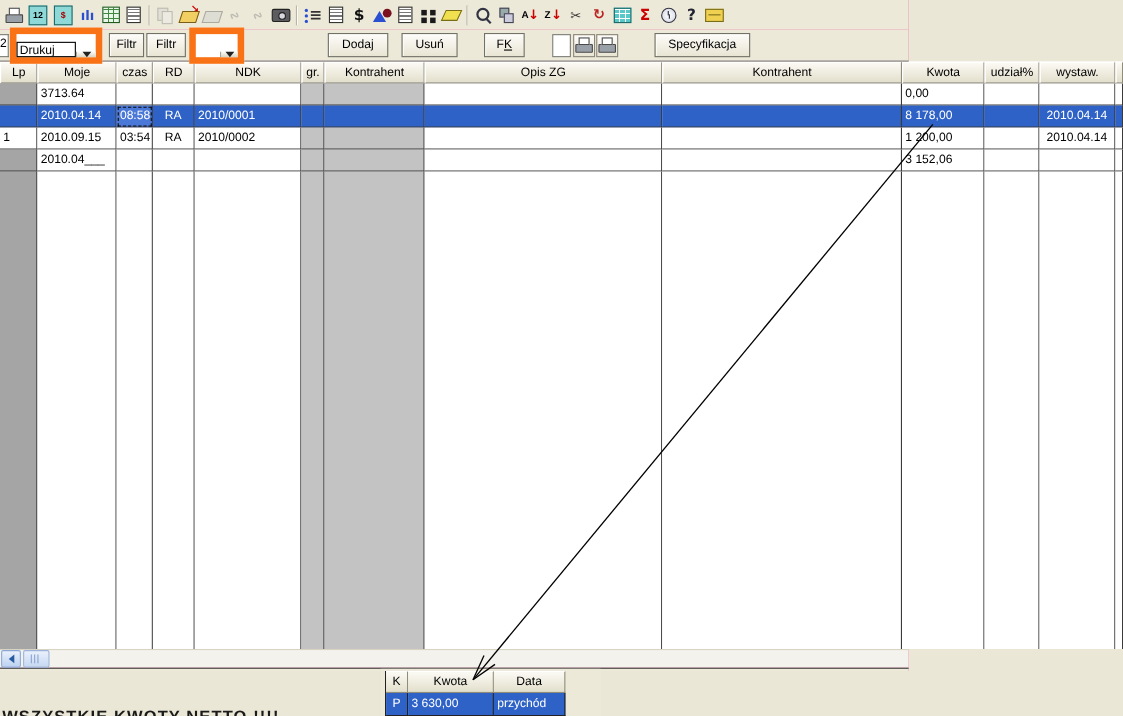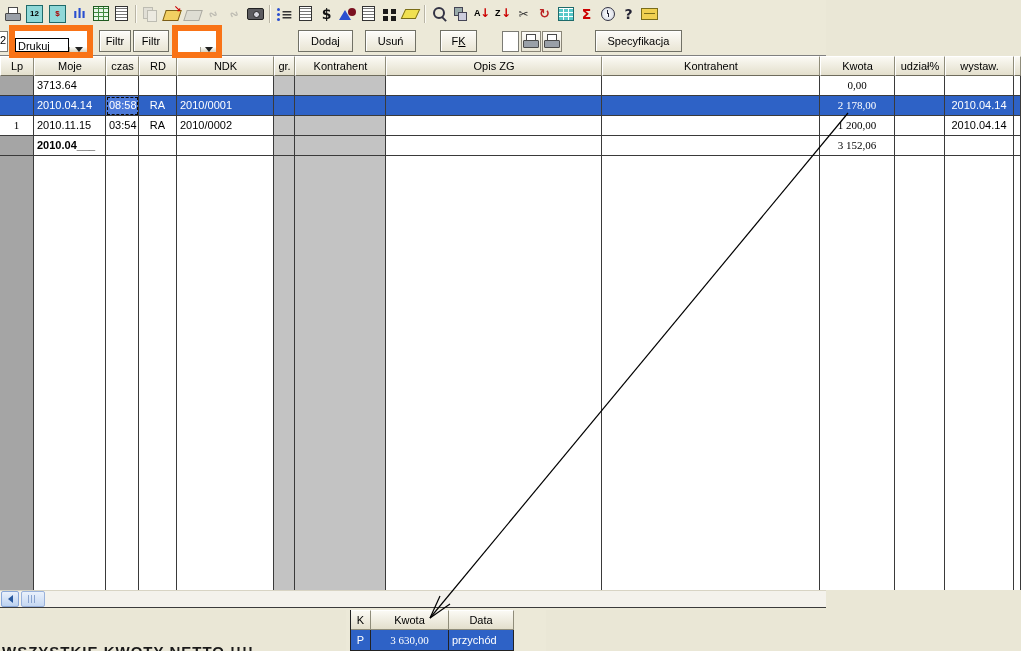--- a/index.html
+++ b/index.html
@@ -72,21 +72,21 @@
   .wbox{width:15px;height:19px;background:#fff;border:1px solid #7b7b74;flex:none;}
   .ibtn{width:20px;height:21px;background:linear-gradient(#fdfcf9,#e9e5d4);border:1px solid #8a8678;display:flex;align-items:center;justify-content:center;flex:none;}
 
   
   .grid{width:1021px;background:#fff;}
   .grow{display:flex;width:1021px;box-sizing:border-box;}
   .gc{box-sizing:border-box;flex:none;height:20px;line-height:19px;padding:0 3px;overflow:hidden;white-space:nowrap;
       border-right:1px solid #3a3a3a;border-bottom:1px solid #3a3a3a;background:#fff;}
   .gh .gc{background:linear-gradient(#fbfaf4,#e3dfcc);border-top:1px solid #fff;border-left:1px solid #fff;
       border-right:1px solid #8f8c7a;border-bottom:1px solid #6e6b5c;text-align:center;padding:0 2px;}
-  .al-r{text-align:center;font-family:Liberation Serif, serif;} .al-c{text-align:center;}
+  .al-r{text-align:left;} .al-c{text-align:center;}
   .gray{background:#C3C3C3;} .lpgray{background:#A5A5A5;}
   .sel .gc{background:#2E62C6;color:#fff;}
   .sel .gc.focuscell{background:#4A78D8;outline:1px dashed #0a0a0a;outline-offset:-2px;}
   .filler .gc{height:434px;border-bottom:none;}
 
   
   .hscroll{height:16px;background:#f4f2ec;border-top:1px solid #d8d4c4;display:flex;align-items:center;}
   .sbtn{width:16px;height:14px;margin-left:1px;background:linear-gradient(#eaf1fc,#bcd2f0);border:1px solid #89a7d8;border-radius:2px;
         display:flex;align-items:center;justify-content:center;flex:none;}
   .sbtn i{width:0;height:0;border-top:4px solid transparent;border-bottom:4px solid transparent;border-right:5px solid #2a5aa0;}
@@ -218,43 +218,43 @@
       <div class="grow sel">
         <div class="gc al-r" style="width: 34px;"></div>
         <div class="gc" style="width: 72px;">2010.04.14</div>
         <div class="gc al-c focuscell" style="width: 33px;">08:58</div>
         <div class="gc al-c" style="width: 38px;">RA</div>
         <div class="gc" style="width: 97px;">2010/0001</div>
         <div class="gc" style="width: 21px;"></div>
         <div class="gc" style="width: 91px;"></div>
         <div class="gc" style="width: 216px;"></div>
         <div class="gc" style="width: 218px;"></div>
-        <div class="gc al-r" style="width: 75px;">2 178,00</div>
+        <div class="gc al-r" style="width: 75px;">8 178,00</div>
         <div class="gc al-r" style="width: 50px;"></div>
         <div class="gc al-c" style="width: 69px;">2010.04.14</div>
         <div class="gc" style="width: 7px;"></div>
       </div>
       <div class="grow">
         <div class="gc al-r" style="width: 34px;">1</div>
-        <div class="gc" style="width: 72px;">2010.11.15</div>
+        <div class="gc" style="width: 72px;">2010.09.15</div>
         <div class="gc al-c" style="width: 33px;">03:54</div>
         <div class="gc al-c" style="width: 38px;">RA</div>
         <div class="gc" style="width: 97px;">2010/0002</div>
         <div class="gc gray" style="width: 21px;"></div>
         <div class="gc gray" style="width: 91px;"></div>
         <div class="gc" style="width: 216px;"></div>
         <div class="gc" style="width: 218px;"></div>
         <div class="gc al-r" style="width: 75px;">1 200,00</div>
         <div class="gc al-r" style="width: 50px;"></div>
         <div class="gc al-c" style="width: 69px;">2010.04.14</div>
         <div class="gc" style="width: 7px;"></div>
       </div>
       <div class="grow">
         <div class="gc al-r lpgray" style="width: 34px;"></div>
-        <div class="gc" style="width: 72px; font-weight: bold;">2010.04___</div>
+        <div class="gc" style="width: 72px;">2010.04___</div>
         <div class="gc al-c" style="width: 33px;"></div>
         <div class="gc al-c" style="width: 38px;"></div>
         <div class="gc" style="width: 97px;"></div>
         <div class="gc gray" style="width: 21px;"></div>
         <div class="gc gray" style="width: 91px;"></div>
         <div class="gc" style="width: 216px;"></div>
         <div class="gc" style="width: 218px;"></div>
         <div class="gc al-r" style="width: 75px;">3 152,06</div>
         <div class="gc al-r" style="width: 50px;"></div>
         <div class="gc al-c" style="width: 69px;"></div>

